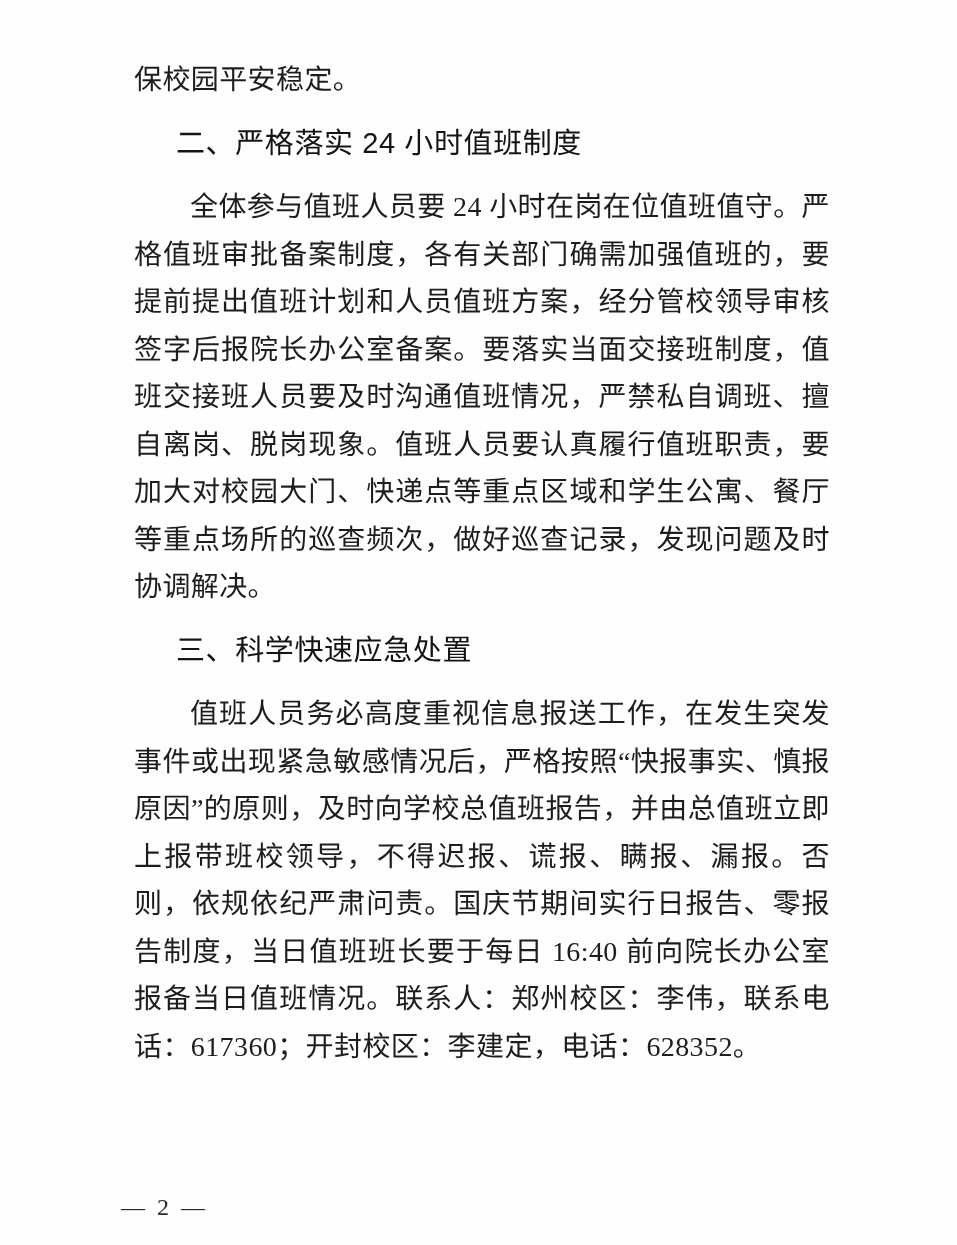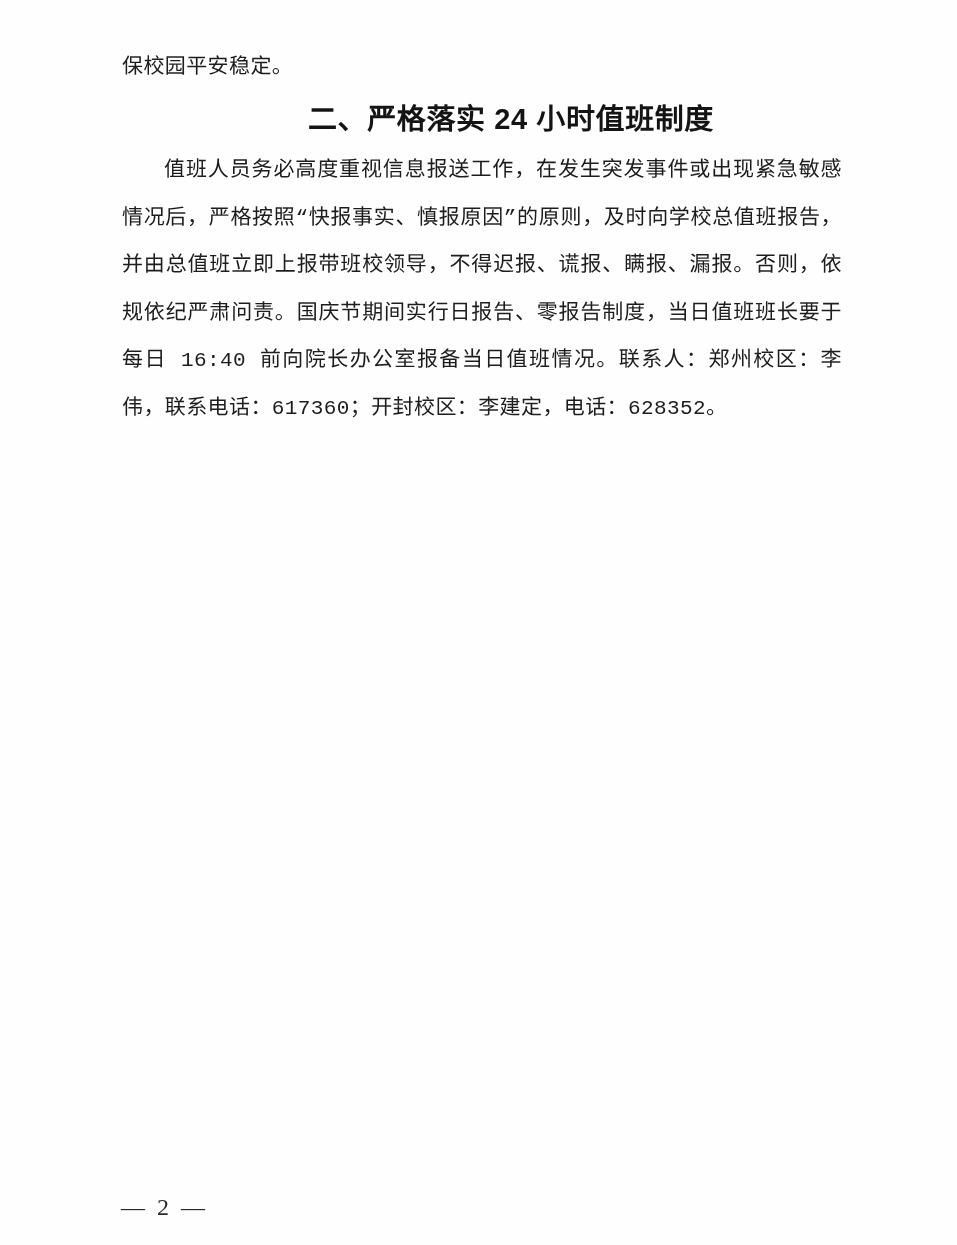--- a/index.html
+++ b/index.html
@@ -16,44 +16,43 @@
     overflow: hidden;
     font-family: "Liberation Serif", "DejaVu Serif", serif;
   }
   .content {
     position: absolute;
     left: 118px;
     top: 40px;
     width: 728px;
   }
   .par {
-    margin: 4px;
-    font-size: 21px;
+    margin: 16px;
+    font-size: 28px;
     line-height: 47.5px;
     letter-spacing: 0.4px;
     text-align: justify;
     text-justify: inter-ideograph;
     text-indent: 2em;
-    font-family: Liberation Mono, monospace;
+    font-family: Liberation Serif, serif;
     font-weight: 400;
   }
   .par.continuation {
     text-indent: 0;
     text-align: left;
   }
   .sec-heading {
     margin: 0;
     font-size: 29px;
     line-height: 47.5px;
     letter-spacing: 0.6px;
     text-indent: 2em;
     font-family: "Liberation Sans", "DejaVu Sans", sans-serif;
-    font-weight: 700;
+    font-weight: 400;
     color: #141414;
-    text-align: center;
   }
   .page-number {
     position: absolute;
     left: 121px;
     top: 1192px;
     font-size: 24px;
     line-height: 30px;
     letter-spacing: 3px;
     color: #2a2a2a;
     font-family: "Liberation Serif", "DejaVu Serif", serif;
@@ -62,21 +61,23 @@
 </head>
 <body>
 
 <div class="page">
   <div class="content">
 
     <p class="par continuation">保校园平安稳定。</p>
 
     <h2 class="sec-heading">二、严格落实 24 小时值班制度</h2>
 
+    <p class="par">全体参与值班人员要 24 小时在岗在位值班值守。严格值班审批备案制度，各有关部门确需加强值班的，要提前提出值班计划和人员值班方案，经分管校领导审核签字后报院长办公室备案。要落实当面交接班制度，值班交接班人员要及时沟通值班情况，严禁私自调班、擅自离岗、脱岗现象。值班人员要认真履行值班职责，要加大对校园大门、快递点等重点区域和学生公寓、餐厅等重点场所的巡查频次，做好巡查记录，发现问题及时协调解决。</p>
 
+    <h2 class="sec-heading">三、科学快速应急处置</h2>
 
 
 
     <p class="par">值班人员务必高度重视信息报送工作，在发生突发事件或出现紧急敏感情况后，严格按照“快报事实、慎报原因”的原则，及时向学校总值班报告，并由总值班立即上报带班校领导，不得迟报、谎报、瞒报、漏报。否则，依规依纪严肃问责。国庆节期间实行日报告、零报告制度，当日值班班长要于每日 16:40 前向院长办公室报备当日值班情况。联系人：郑州校区：李伟，联系电话：617360；开封校区：李建定，电话：628352。</p>
 
   </div>
 
   <div class="page-number">— 2 —</div>
 </div>
 

